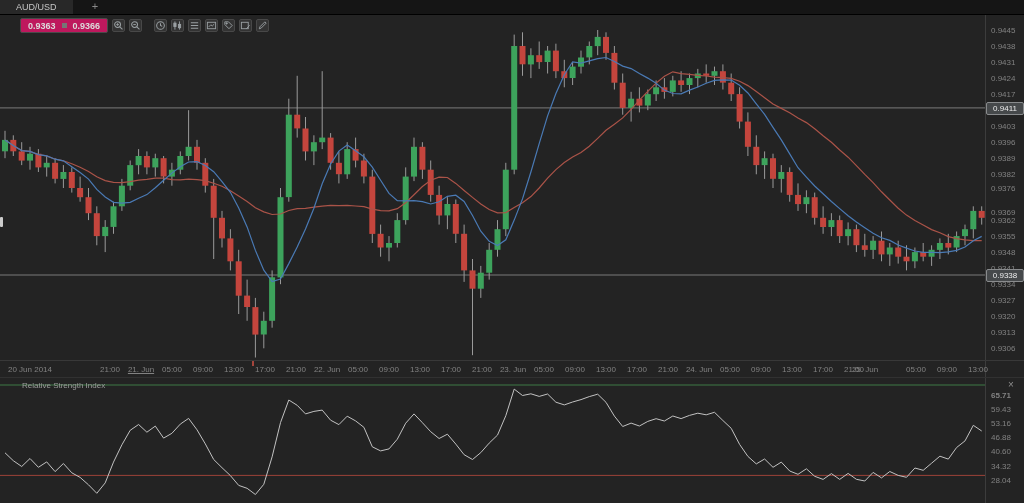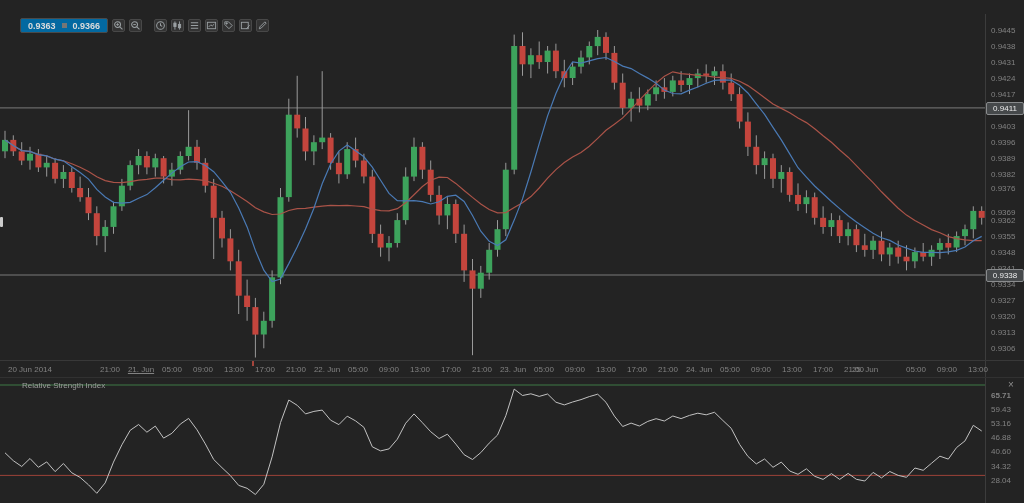--- a/index.html
+++ b/index.html
@@ -12,21 +12,21 @@
   .tab-plus{position:absolute;left:86px;top:0;width:18px;height:14px;line-height:13px;text-align:center;
        color:#8a8a8a;font-size:11px;cursor:pointer;}
   
   svg.chart{position:absolute;left:0;top:0;z-index:1;}
   
   .v-border{position:absolute;left:985px;top:14px;width:1px;height:489px;background:#3c3c3c;z-index:2;}
   .h-border1{position:absolute;left:0;top:360px;width:1024px;height:1px;background:#383838;z-index:2;}
   .h-border2{position:absolute;left:0;top:377px;width:1024px;height:1px;background:#313131;z-index:2;}
   
   .toolbar{position:absolute;left:20px;top:18px;display:flex;align-items:center;gap:4px;z-index:7;}
-  .price-box{display:flex;align-items:center;gap:6px;background:#0369a1;border:1px solid #4a4a4a;
+  .price-box{display:flex;align-items:center;gap:6px;background:#be185d;border:1px solid #4a4a4a;
        border-radius:2px;height:13px;padding:0 7px;color:#dcdcdc;font-size:9px;font-weight:bold;cursor:pointer;}
   .spread-dot{width:5px;height:5px;background:#767676;display:inline-block;}
   .tool-btn{width:13px;height:13px;background:#333;border:1px solid #484848;border-radius:2px;
        display:flex;align-items:center;justify-content:center;cursor:pointer;padding:0;box-sizing:border-box;}
   .tool-btn.group-end{margin-right:8px;}
   .tool-btn svg{display:block;}
   
   .axis-label{position:absolute;color:#828282;font-size:8px;line-height:9px;white-space:nowrap;z-index:3;}
   .time-label{transform:translateX(-50%);}
   .price-badge{position:absolute;left:986px;width:36px;height:11px;background:#46494b;border:1px solid #898b8d;
@@ -284,20 +284,24 @@
         <line x1="981.7" y1="206.3" x2="981.7" y2="224.6" stroke="#9a9a9a" stroke-width="1"></line>
         <rect x="978.7" y="210.9" width="6" height="6.9" fill="#c4453d"></rect>
       </g>
       <polyline points="5.0,139.9 13.3,145.6 21.7,150.6 30.0,151.4 38.4,154.6 46.7,155.9 55.1,159.2 63.4,160.8 71.8,163.8 80.1,167.2 88.5,171.4 96.8,176.8 105.2,180.6 113.5,182.4 121.9,182.7 130.2,181.6 138.6,180.1 146.9,179.4 155.3,178.2 163.6,178.2 171.9,179.7 180.3,179.9 188.6,179.2 197.0,179.7 205.3,180.6 213.7,183.3 222.0,186.3 230.4,190.8 238.7,196.1 247.1,201.6 255.4,207.7 263.8,211.9 272.1,214.5 280.5,214.0 288.8,210.5 297.2,208.6 305.5,208.4 313.9,207.1 322.2,206.1 330.6,205.4 338.9,205.6 347.2,205.3 355.6,206.0 363.9,206.7 372.3,209.1 380.6,210.6 389.0,210.8 397.3,208.7 405.7,202.8 414.0,194.8 422.4,186.5 430.7,180.2 439.1,177.1 447.4,177.5 455.8,183.4 464.1,190.5 472.5,197.4 480.8,203.9 489.2,209.5 497.5,212.9 505.8,212.6 514.2,207.5 522.5,202.7 530.9,196.6 539.2,188.0 547.6,178.2 555.9,169.6 564.3,162.5 572.6,157.0 581.0,152.5 589.3,146.3 597.7,138.4 606.0,130.3 614.4,124.2 622.7,117.9 631.1,109.3 639.4,100.2 647.8,91.3 656.1,83.1 664.4,76.3 672.8,71.8 681.1,73.7 689.5,74.4 697.8,75.3 706.2,76.0 714.5,77.1 722.9,77.6 731.2,78.4 739.6,81.2 747.9,85.6 756.3,91.6 764.6,97.7 773.0,104.0 781.3,108.4 789.7,112.8 798.0,118.1 806.4,122.6 814.7,128.8 823.1,135.8 831.4,142.2 839.7,150.0 848.1,157.2 856.4,165.6 864.8,174.4 873.1,182.6 881.5,191.8 889.8,200.0 898.2,208.2 906.5,215.1 914.9,220.4 923.2,225.0 931.6,229.6 939.9,232.8 948.3,236.6 956.6,238.6 965.0,239.9 973.3,240.6 981.7,240.6" fill="none" stroke="#aa5348" stroke-width="1.2"></polyline>
       <polyline points="5.0,139.9 13.3,145.6 21.7,150.6 30.0,151.4 38.4,154.6 46.7,155.9 55.1,159.2 63.4,160.8 71.8,166.8 80.1,172.6 88.5,179.1 96.8,189.4 105.2,196.9 113.5,202.3 121.9,203.2 130.2,202.3 138.6,198.3 146.9,194.6 155.3,187.7 163.6,180.3 171.9,173.1 180.3,166.8 188.6,162.0 197.0,161.7 205.3,165.4 213.7,171.7 222.0,181.7 230.4,192.3 238.7,208.0 247.1,226.9 255.4,250.4 263.8,270.2 272.1,281.6 280.5,279.0 288.8,263.6 297.2,247.0 305.5,228.9 313.9,208.3 322.2,183.7 330.6,164.0 338.9,151.1 347.2,145.1 355.6,150.8 363.9,156.8 372.3,167.1 380.6,180.3 389.0,193.4 397.3,200.6 405.7,200.9 414.0,200.6 422.4,201.7 430.7,204.0 439.1,201.8 447.4,196.3 455.8,195.2 464.1,201.5 472.5,215.5 480.8,231.2 489.2,241.3 497.5,245.5 505.8,239.8 514.2,220.1 522.5,198.9 530.9,172.0 539.2,143.6 547.6,115.9 555.9,93.5 564.3,74.7 572.6,61.8 581.0,63.2 589.3,60.9 597.7,58.6 606.0,57.5 614.4,61.5 622.7,66.1 631.1,68.6 639.4,73.5 647.8,78.1 656.1,83.2 664.4,90.1 672.8,93.5 681.1,93.8 689.5,90.1 697.8,87.0 706.2,83.2 714.5,80.4 722.9,79.8 731.2,80.1 739.6,85.2 747.9,93.0 756.3,103.9 764.6,114.4 773.0,127.3 781.3,139.9 789.7,153.9 798.0,167.7 806.4,177.1 814.7,186.0 823.1,193.7 831.4,201.5 839.7,208.6 848.1,215.8 856.4,222.1 864.8,227.8 873.1,233.2 881.5,237.8 889.8,240.4 898.2,245.0 906.5,248.1 914.9,251.0 923.2,252.4 931.6,252.4 939.9,252.7 948.3,251.8 956.6,250.4 965.0,247.0 973.3,240.7 981.7,236.4" fill="none" stroke="#4a7ab5" stroke-width="1.2"></polyline>
       <line x1="0" y1="385.0" x2="985" y2="385.0" stroke="#3f7a46" stroke-width="1"></line>
       <line x1="0" y1="475.4" x2="985" y2="475.4" stroke="#9c4338" stroke-width="1"></line>
       <polyline points="5.0,452.8 13.3,460.7 21.7,466.5 30.0,458.5 38.4,467.3 46.7,461.9 55.1,471.6 63.4,463.5 71.8,472.8 80.1,477.4 88.5,484.8 96.8,493.3 105.2,482.9 113.5,462.1 121.9,444.8 130.2,430.3 138.6,424.5 146.9,432.2 155.3,426.1 163.6,438.1 171.9,433.3 180.3,424.1 188.6,418.4 197.0,429.8 205.3,443.9 213.7,459.5 222.0,467.7 230.4,475.6 238.7,485.4 247.1,488.3 255.4,494.5 263.8,484.3 272.1,456.9 280.5,422.6 288.8,400.0 297.2,405.3 305.5,413.9 313.9,411.4 322.2,410.1 330.6,420.2 338.9,424.6 347.2,416.2 355.6,420.9 363.9,427.3 372.3,446.8 380.6,450.9 389.0,448.9 397.3,439.2 405.7,423.2 414.0,413.9 422.4,422.7 430.7,431.7 439.1,438.5 447.4,434.2 455.8,444.1 464.1,454.7 472.5,459.5 480.8,452.6 489.2,443.1 497.5,435.1 505.8,415.7 514.2,389.1 522.5,395.5 530.9,393.8 539.2,396.4 547.6,394.0 555.9,402.2 564.3,404.9 572.6,402.0 581.0,399.6 589.3,396.6 597.7,394.2 606.0,402.3 614.4,416.1 622.7,426.5 631.1,423.1 639.4,426.0 647.8,421.4 656.1,418.7 664.4,421.0 672.8,416.0 681.1,418.6 689.5,415.4 697.8,413.2 706.2,414.8 714.5,412.3 722.9,420.5 731.2,428.3 739.6,444.4 747.9,456.4 756.3,463.9 764.6,459.0 773.0,467.3 781.3,462.1 789.7,471.0 798.0,474.3 806.4,468.8 814.7,476.3 823.1,479.4 831.4,473.6 839.7,479.4 848.1,473.4 856.4,479.3 864.8,481.0 873.1,472.4 881.5,477.9 889.8,471.5 898.2,475.4 906.5,477.3 914.9,468.0 923.2,470.3 931.6,463.2 939.9,456.2 948.3,459.1 956.6,447.5 965.0,440.9 973.3,425.3 981.7,431.0" fill="none" stroke="#c2c2c2" stroke-width="1"></polyline>
     </svg>
 
+  <div class="tabbar">
+    <div class="tab">AUD/USD</div>
+    <div class="tab-plus">+</div>
+  </div>
 
   <div class="toolbar">
     <div class="price-box">
       <span>0.9363</span>
       <span class="spread-dot"></span>
       <span>0.9366</span>
     </div>
     <button class="tool-btn">
       <svg width="11" height="11" viewBox="0 0 12 12" stroke="#9aa0a3" stroke-width="1.1" fill="none">
         <circle cx="5" cy="5" r="3.2"></circle>

